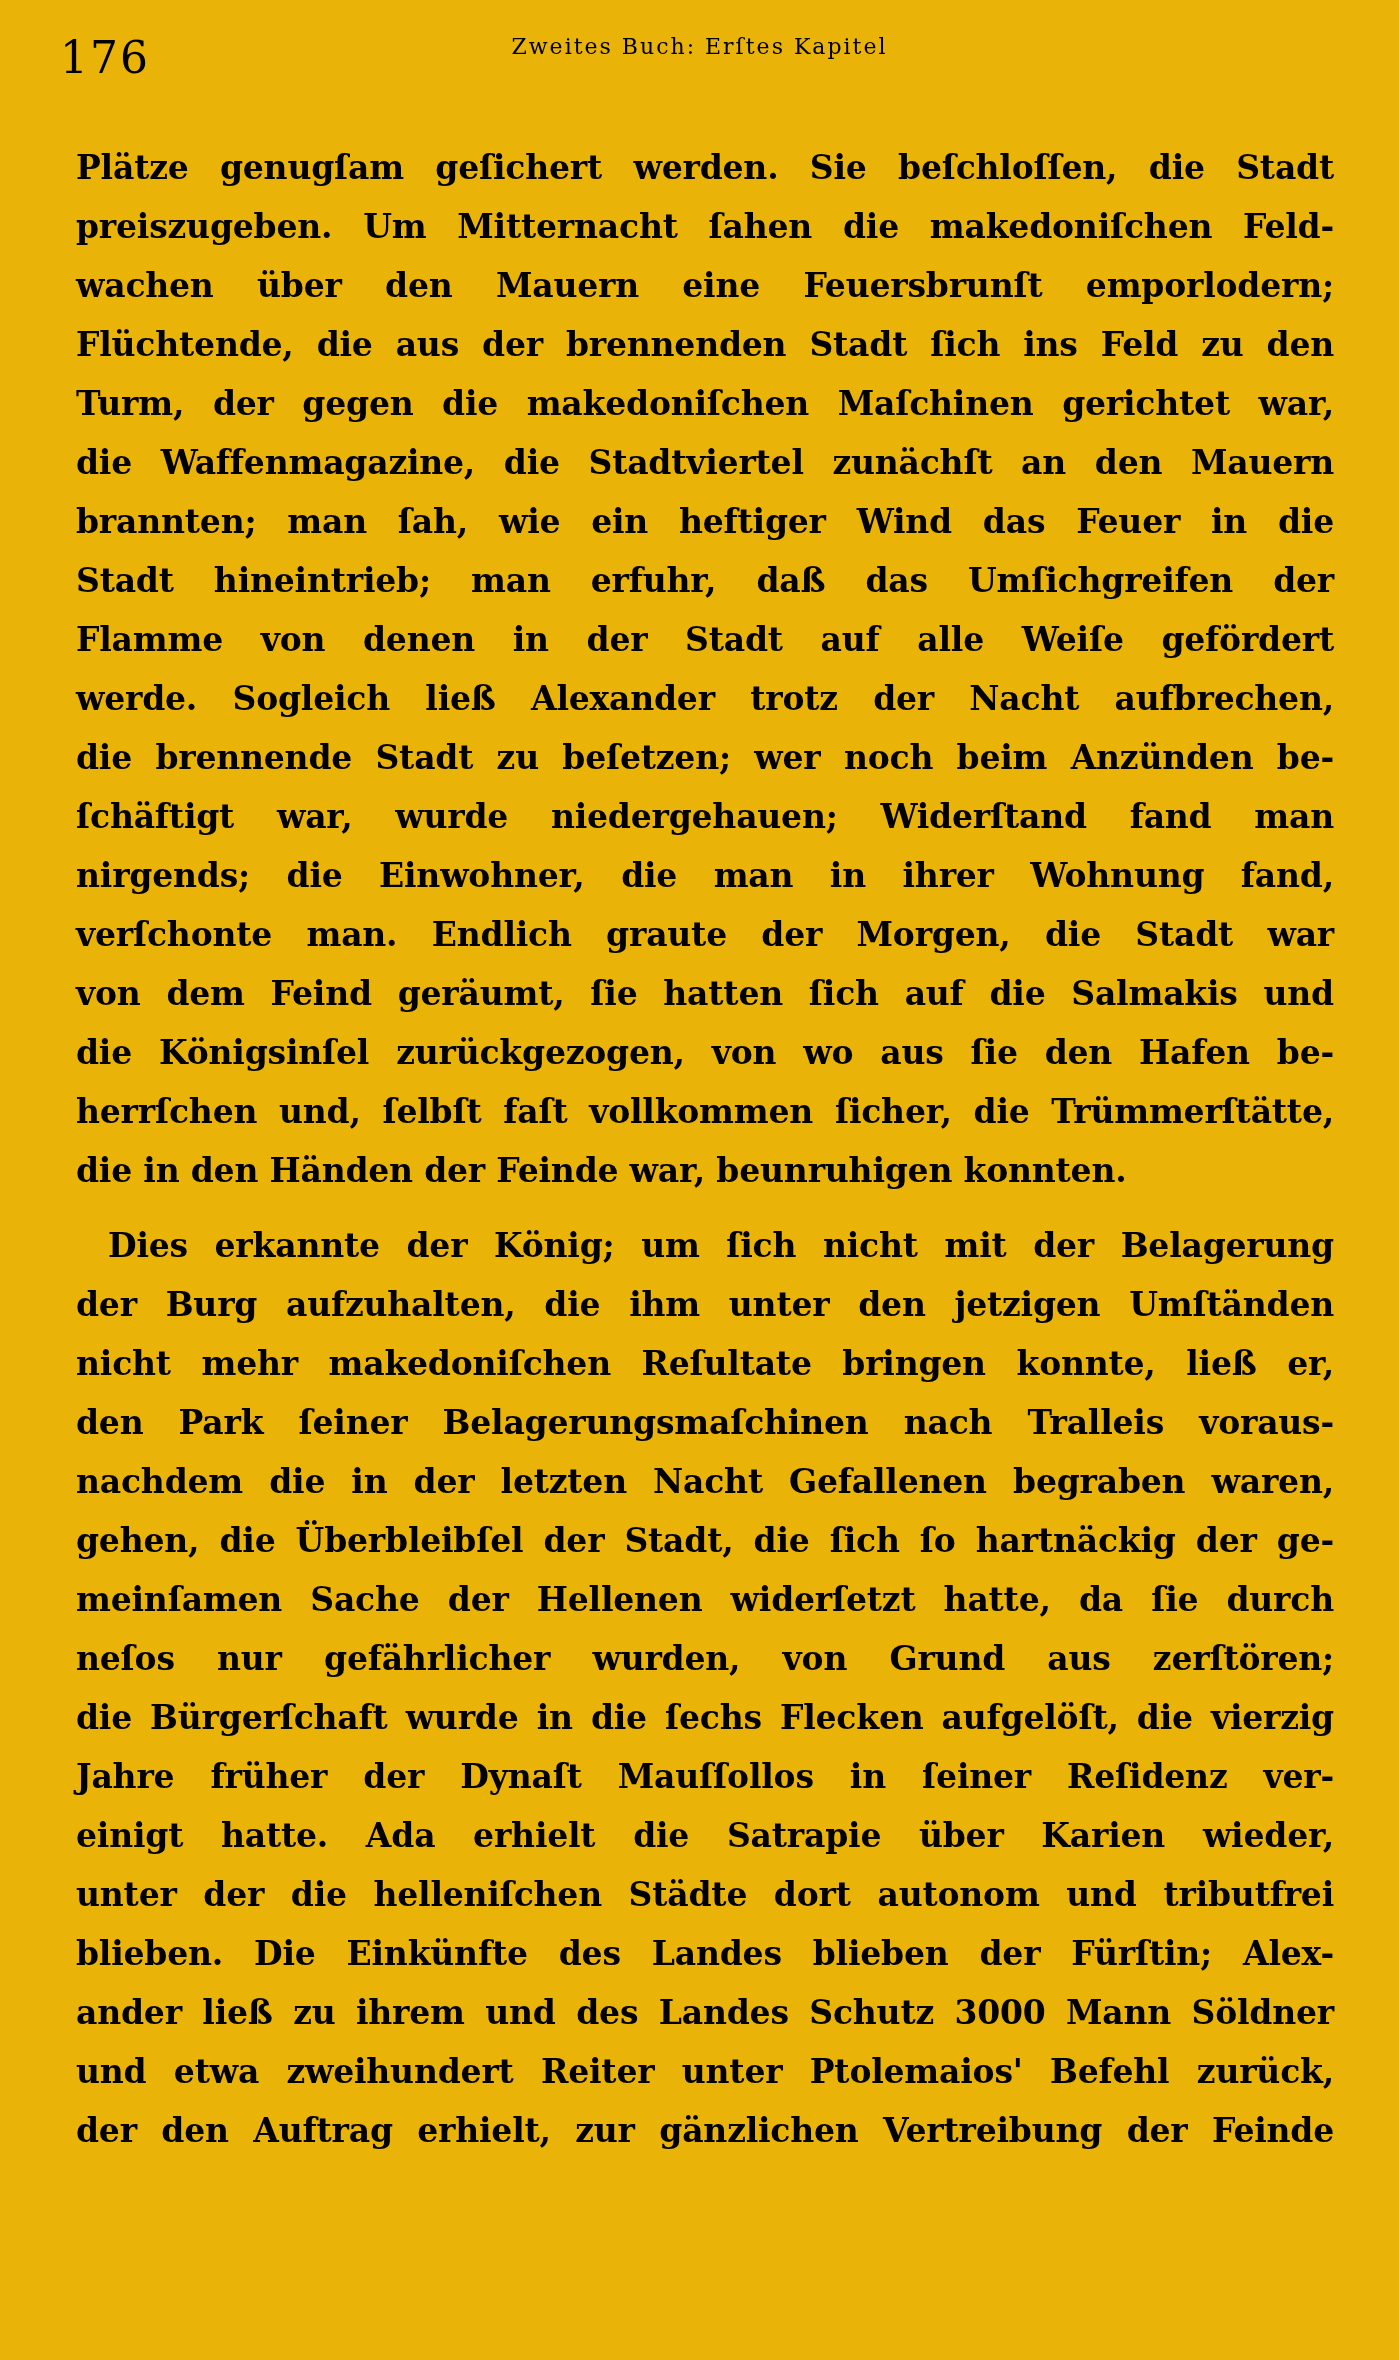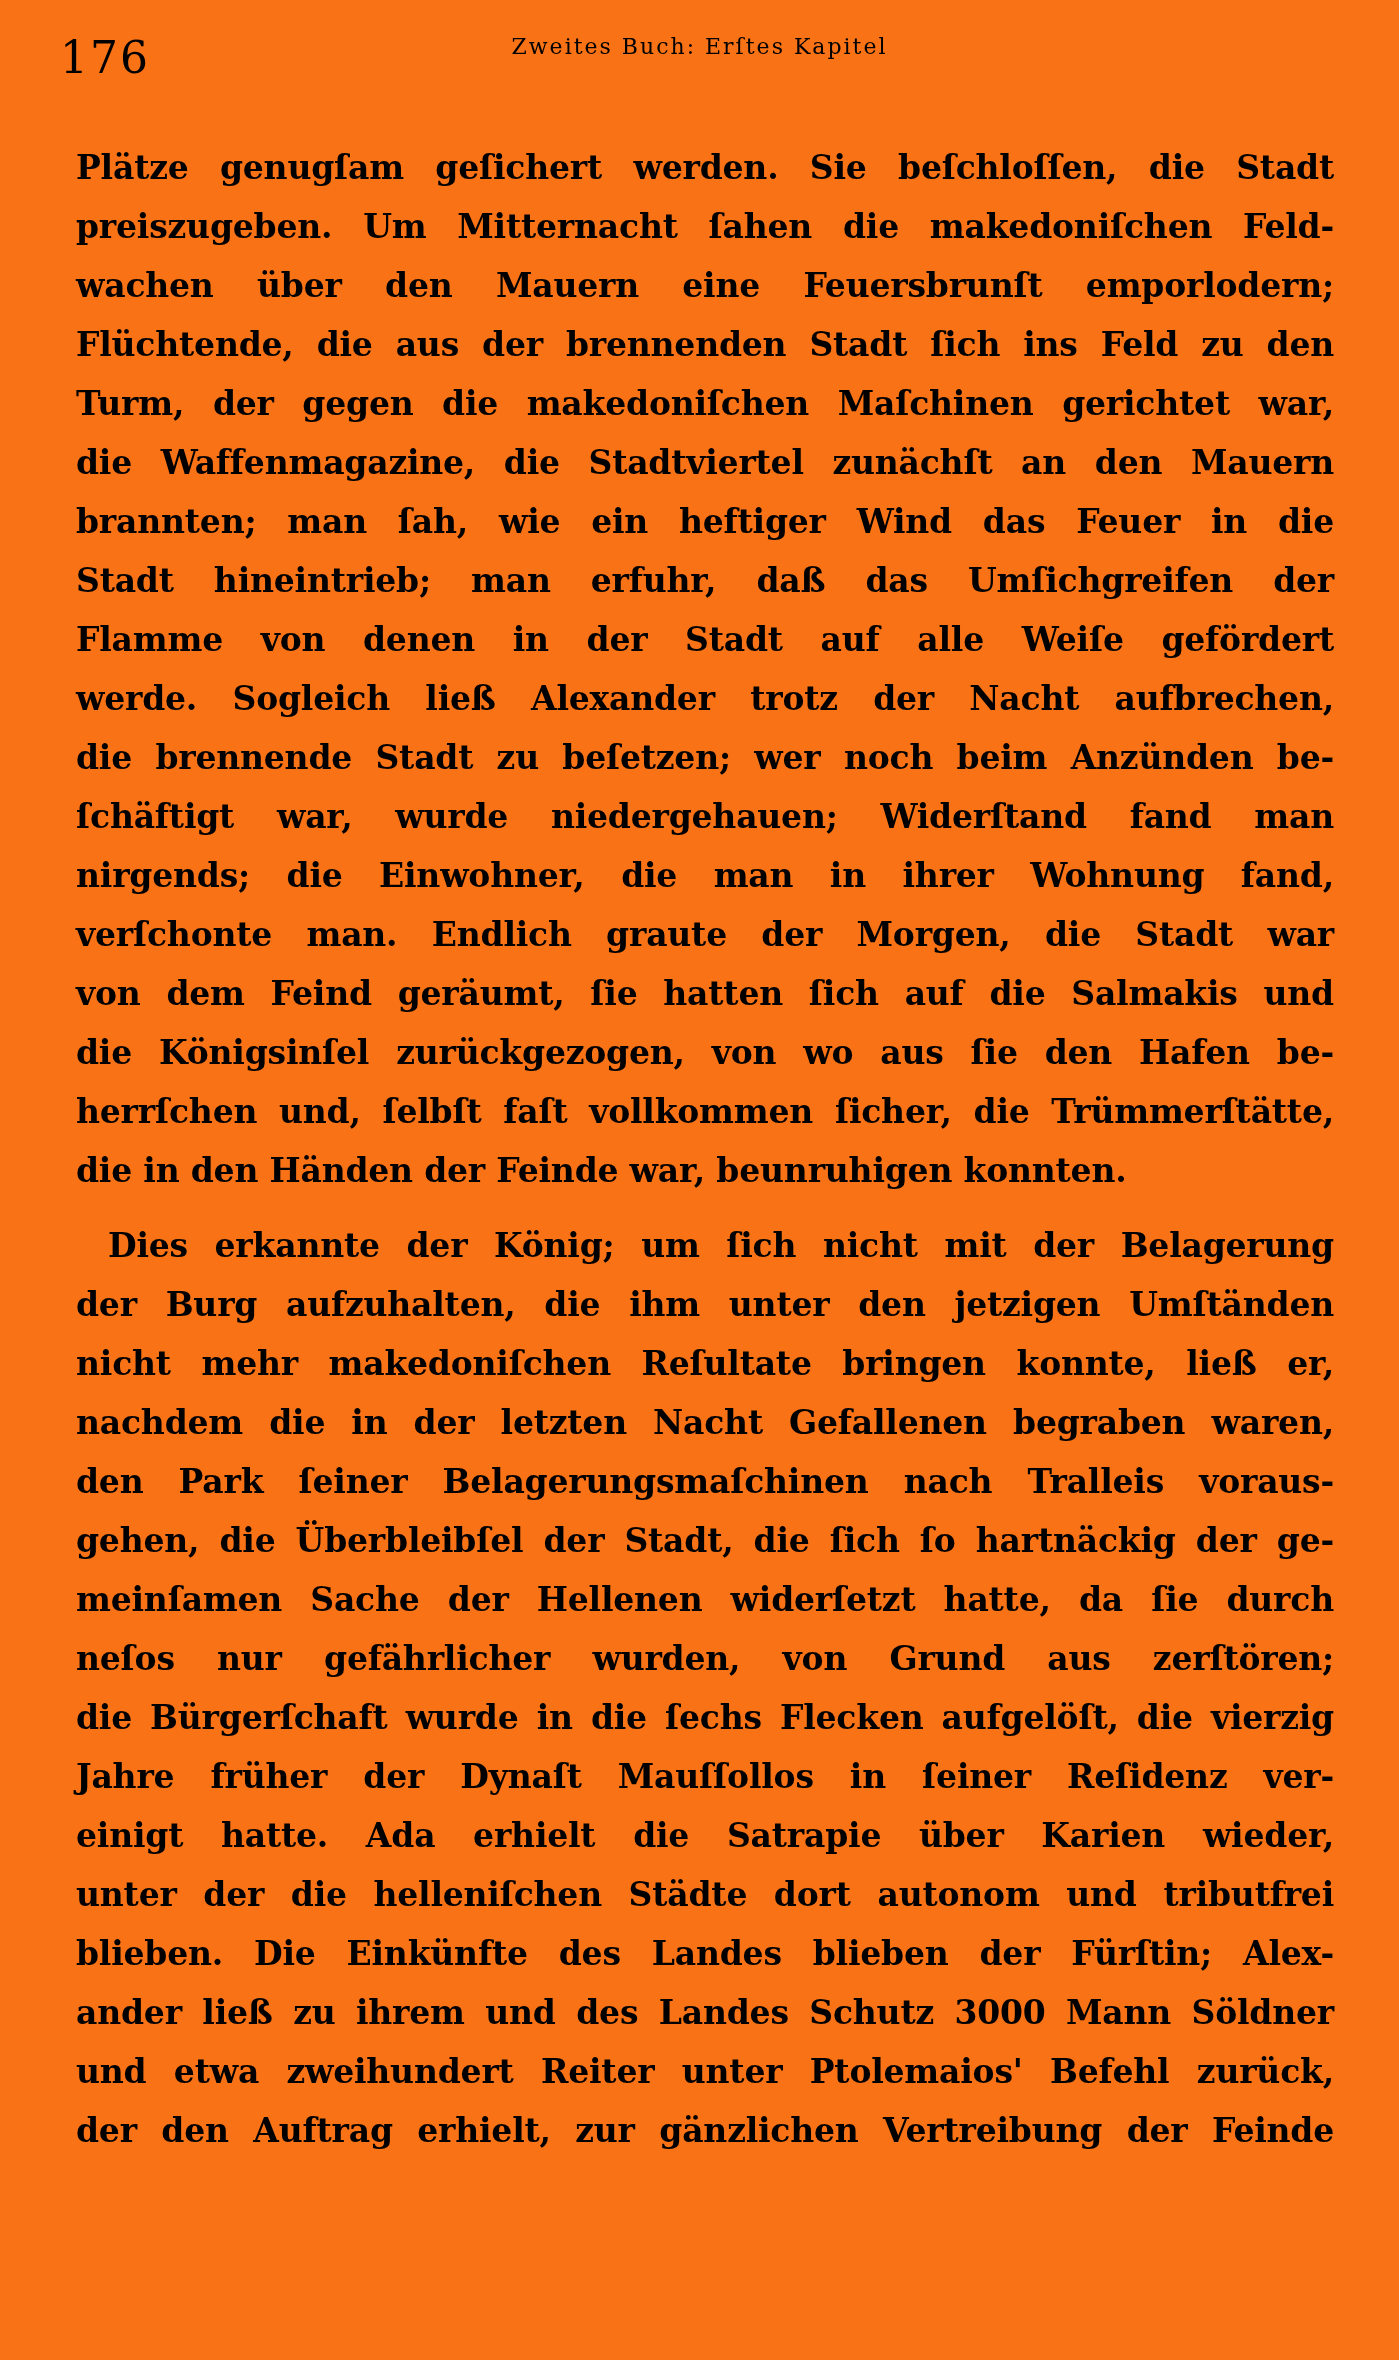--- a/index.html
+++ b/index.html
@@ -4,21 +4,21 @@
 <style>
   html, body {
     margin: 0;
     padding: 0;
     background: #ffffff;
   }
   .page {
     position: relative;
     width: 1399px;
     height: 2360px;
-    background: #f97316;
+    background: #eab308;
     color: #000000;
     font-family: "DejaVu Serif", serif;
     overflow: hidden;
   }
   .page-number {
     position: absolute;
     left: 60px;
     top: 36px;
     font-size: 44px;
     line-height: 1;
@@ -86,22 +86,22 @@
         <div class="line">verſchonte man. Endlich graute der Morgen, die Stadt war</div>
         <div class="line">von dem Feind geräumt, ſie hatten ſich auf die Salmakis und</div>
         <div class="line">die Königsinſel zurückgezogen, von wo aus ſie den Hafen be-</div>
         <div class="line">herrſchen und, ſelbſt faſt vollkommen ſicher, die Trümmerſtätte,</div>
         <div class="line no-just">die in den Händen der Feinde war, beunruhigen konnten.</div>
       </div>
       <div class="paragraph">
         <div class="line indent">Dies erkannte der König; um ſich nicht mit der Belagerung</div>
         <div class="line">der Burg aufzuhalten, die ihm unter den jetzigen Umſtänden</div>
         <div class="line">nicht mehr makedoniſchen Reſultate bringen konnte, ließ er,</div>
+        <div class="line">den Park ſeiner Belagerungsmaſchinen nach Tralleis voraus-</div>
         <div class="line">nachdem die in der letzten Nacht Gefallenen begraben waren,</div>
-        <div class="line">den Park ſeiner Belagerungsmaſchinen nach Tralleis voraus-</div>
         <div class="line">gehen, die Überbleibſel der Stadt, die ſich ſo hartnäckig der ge-</div>
         <div class="line">meinſamen Sache der Hellenen widerſetzt hatte, da ſie durch</div>
         <div class="line">neſos nur gefährlicher wurden, von Grund aus zerſtören;</div>
         <div class="line">die Bürgerſchaft wurde in die ſechs Flecken aufgelöſt, die vierzig</div>
         <div class="line">Jahre früher der Dynaſt Mauſſollos in ſeiner Reſidenz ver-</div>
         <div class="line">einigt hatte. Ada erhielt die Satrapie über Karien wieder,</div>
         <div class="line">unter der die helleniſchen Städte dort autonom und tributfrei</div>
         <div class="line">blieben. Die Einkünfte des Landes blieben der Fürſtin; Alex-</div>
         <div class="line">ander ließ zu ihrem und des Landes Schutz 3000 Mann Söldner</div>
         <div class="line">und etwa zweihundert Reiter unter Ptolemaios' Befehl zurück,</div>

